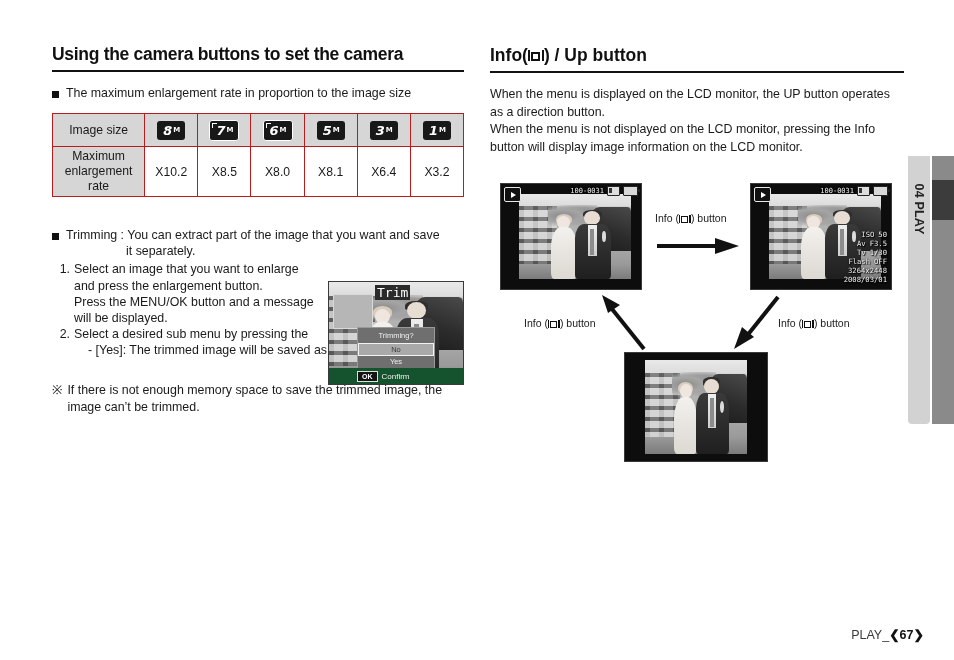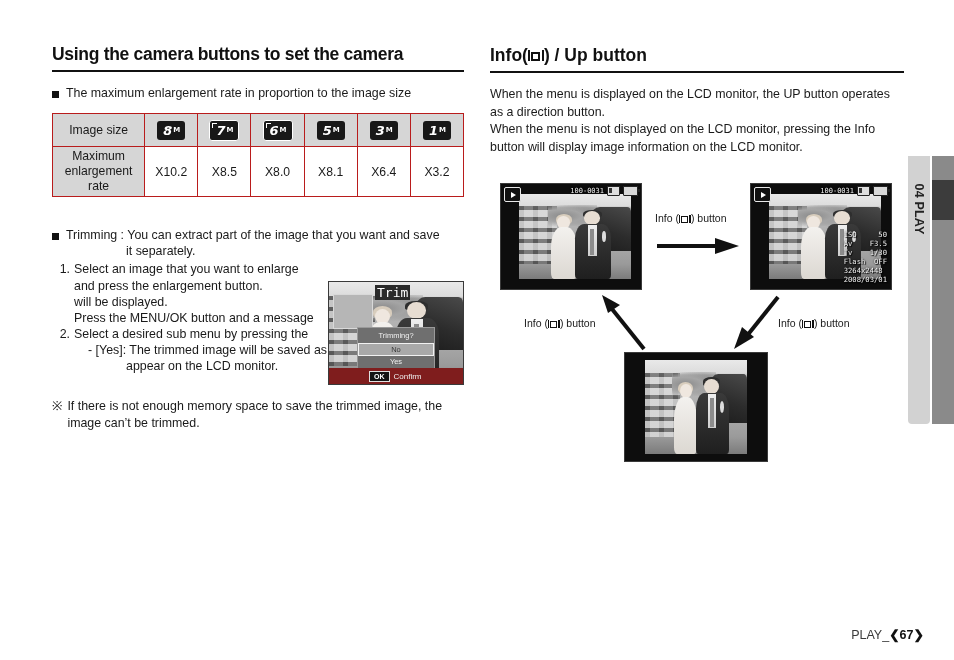--- a/index.html
+++ b/index.html
@@ -145,21 +145,21 @@
   .card-icon:after{content:"";position:absolute;left:1px;top:1px;width:3px;height:5px;background:#333;}
   .batt-icon{width:13px;height:8px;background:#d8d8d8;border:1px solid #222;border-radius:1px;position:relative;}
   .batt-icon:after{content:"";position:absolute;right:-3px;top:2px;width:2px;height:3px;background:#222;}
 
   
   .exif{
     position:absolute;right:4px;bottom:5px;
     font-family:"DejaVu Sans Mono", monospace;font-size:7.2px;line-height:9px;
     color:#f5f5f5;text-align:right;text-shadow:0 0 2px #000,1px 1px 1px #000;
   }
-  .exif .r{display:flex;justify-content:space-between;gap:4px;}
+  .exif .r{display:flex;justify-content:flex-end;gap:4px;}
   .exif .lbl{opacity:.95;}
 
   
   .trim-sel{
     position:absolute;left:4px;top:12px;width:38px;height:33px;
     background:#b6b6b6;border:1px solid #d9d9d9;
   }
   .trim-tag{
     position:absolute;left:46px;top:3px;
     font-family:"DejaVu Sans Mono", monospace;font-size:13px;color:#fff;
@@ -167,22 +167,22 @@
   }
   .trim-dialog{
     position:absolute;left:50%;top:44%;transform:translateX(-50%);
     width:76px;background:#6f6f6f;border:1px solid #9a9a9a;
     padding:3px 0 4px 0;text-align:center;
   }
   .trim-dialog .q{font-size:7.5px;color:#f0f0f0;margin-bottom:3px;font-family:"Liberation Sans",sans-serif;}
   .trim-dialog .opt{font-size:7.5px;color:#efefef;padding:1px 0;font-family:"Liberation Sans",sans-serif;}
   .trim-dialog .opt.sel{background:#a9a9a9;border:1px solid #f2f2f2;color:#3a3a3a;}
   .trim-bottom{
-    position:absolute;left:0;right:0;bottom:0;height:16px;background:#7f1d1d;
-    display:flex;align-items:center;gap:4px;padding-left:40px;
+    position:absolute;left:0;right:0;bottom:0;height:16px;background:#14532d;
+    display:flex;align-items:center;gap:4px;padding-left:28px;
   }
   .ok-chip{background:#141414;color:#fff;font-size:7px;font-weight:bold;padding:1px 4px;border:1px solid #e0e0e0;font-family:"Liberation Sans",sans-serif;}
   .confirm-txt{color:#efefef;font-size:8px;font-family:"Liberation Sans",sans-serif;}
 
   
   .flow-label{position:absolute;font-size:10.5px;color:#1a1a1a;white-space:nowrap;}
   .mini-glyph{display:inline-block;vertical-align:0px;}
   .mini-glyph .bar{display:inline-block;width:1.5px;height:8px;background:#111;vertical-align:-1px;}
   .mini-glyph .sq{display:inline-block;width:7px;height:7px;border:1.5px solid #111;margin:0 1px;vertical-align:-1px;box-sizing:border-box;}
 
@@ -274,30 +274,29 @@
   </div>
   <div class="body-text indent3">it separately.</div>
 
   <div class="steps">
 
     <div class="step">
       <span class="step-num">1.</span>
       <span class="step-body">Select an image that you want to enlarge</span>
     </div>
     <div class="body-text indent1">and press the enlargement button.</div>
+    <div class="body-text indent1">Press the MENU/OK button and a message</div>
     <div class="body-text indent1">will be displayed.</div>
-    <div class="body-text indent1">Press the MENU/OK button and a message</div>
 
     <div class="step">
       <span class="step-num">2.</span>
       <span class="step-body">Select a desired sub menu by pressing the</span>
     </div>
 
     <div class="body-text indent2">- [Yes]: The trimmed image will be saved as a new file name, and</div>
-    <div class="body-text indent3">appear on the LCD monitor.</div>
   </div>
 
   <div class="note">
     <span class="note-mark">※</span>
     <span>
       <span class="body-text">If there is not enough memory space to save the trimmed image, the</span><br>
       <span class="body-text">image can’t be trimmed.</span>
     </span>
   </div>
 </div>

